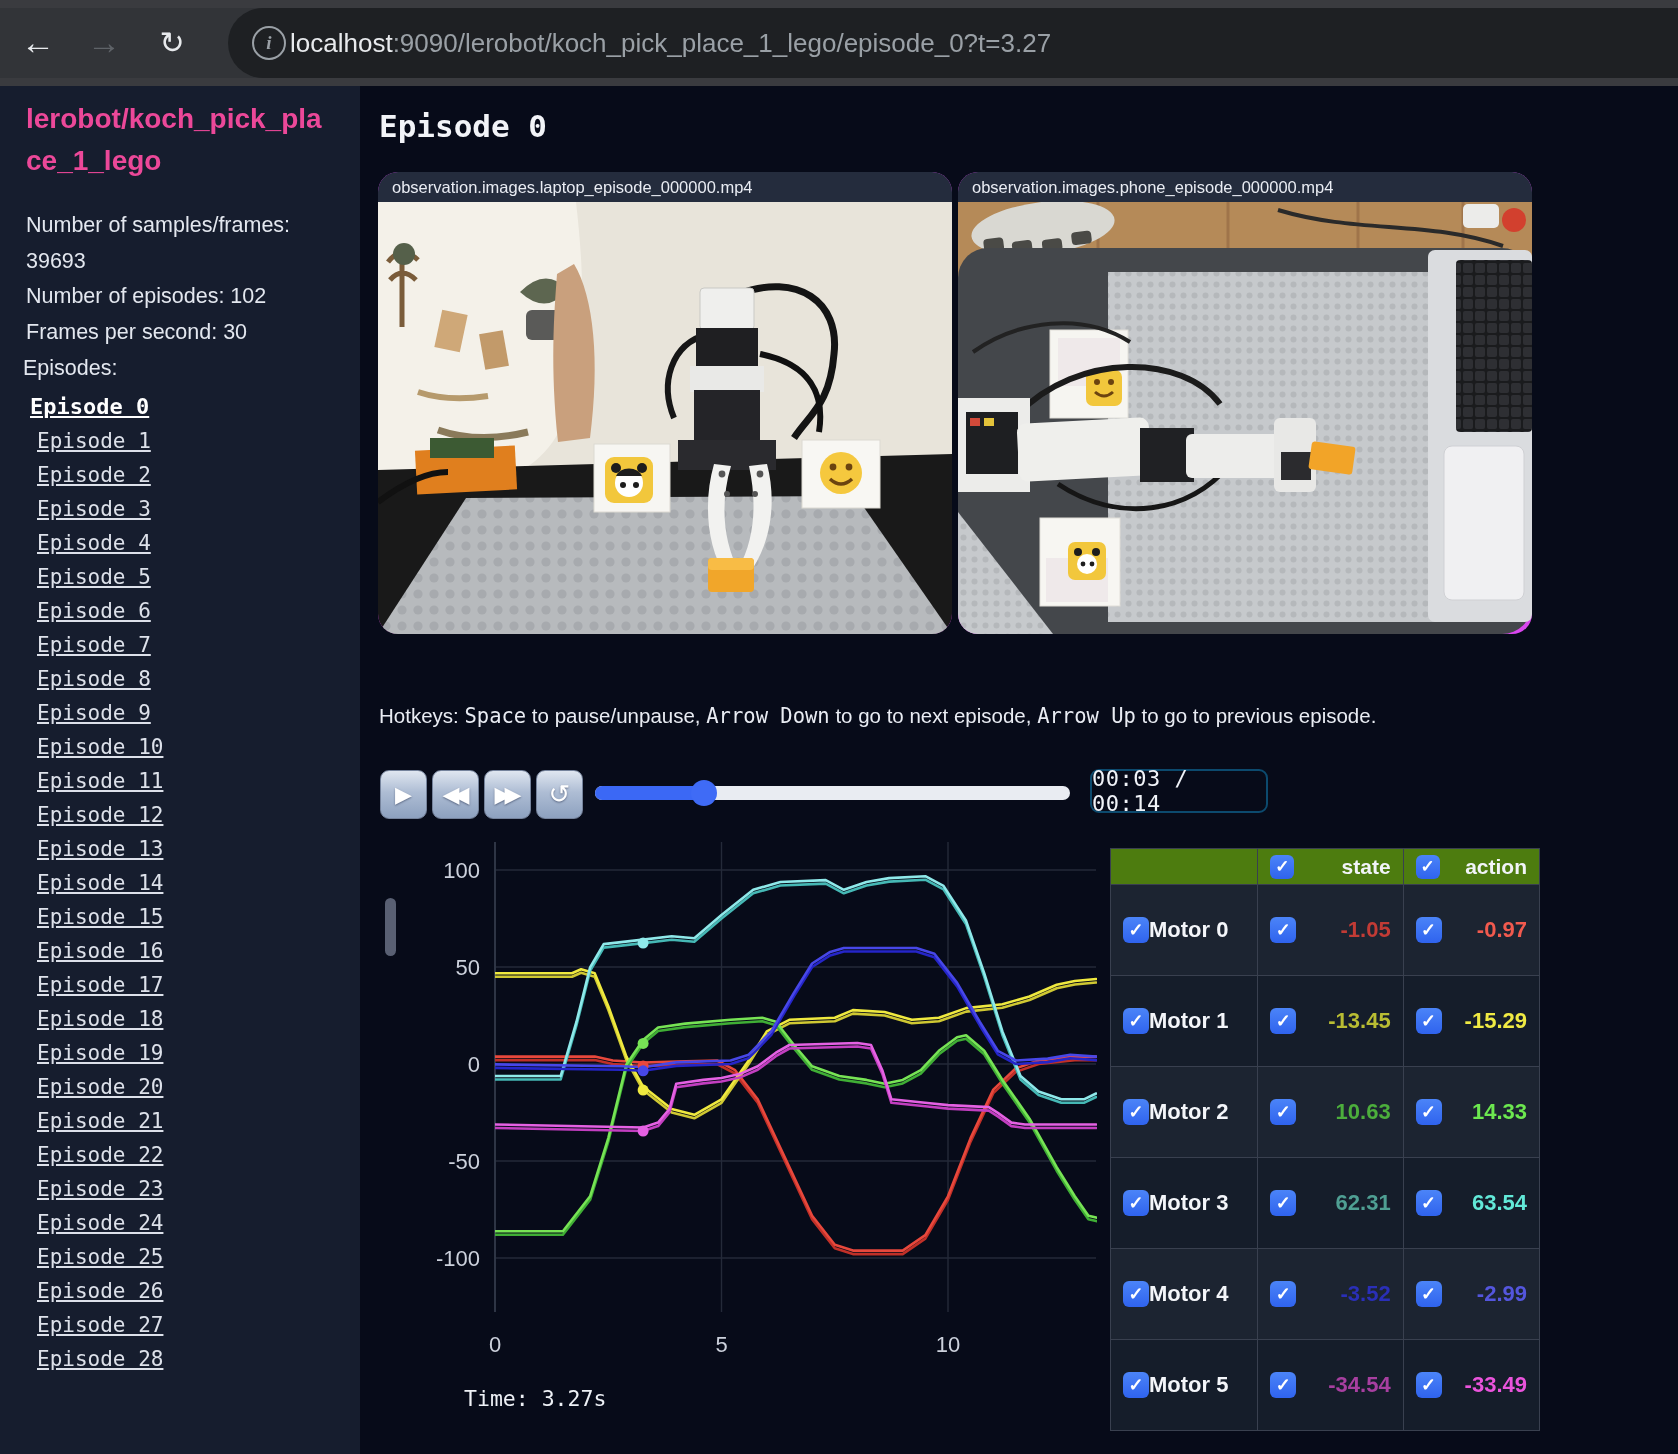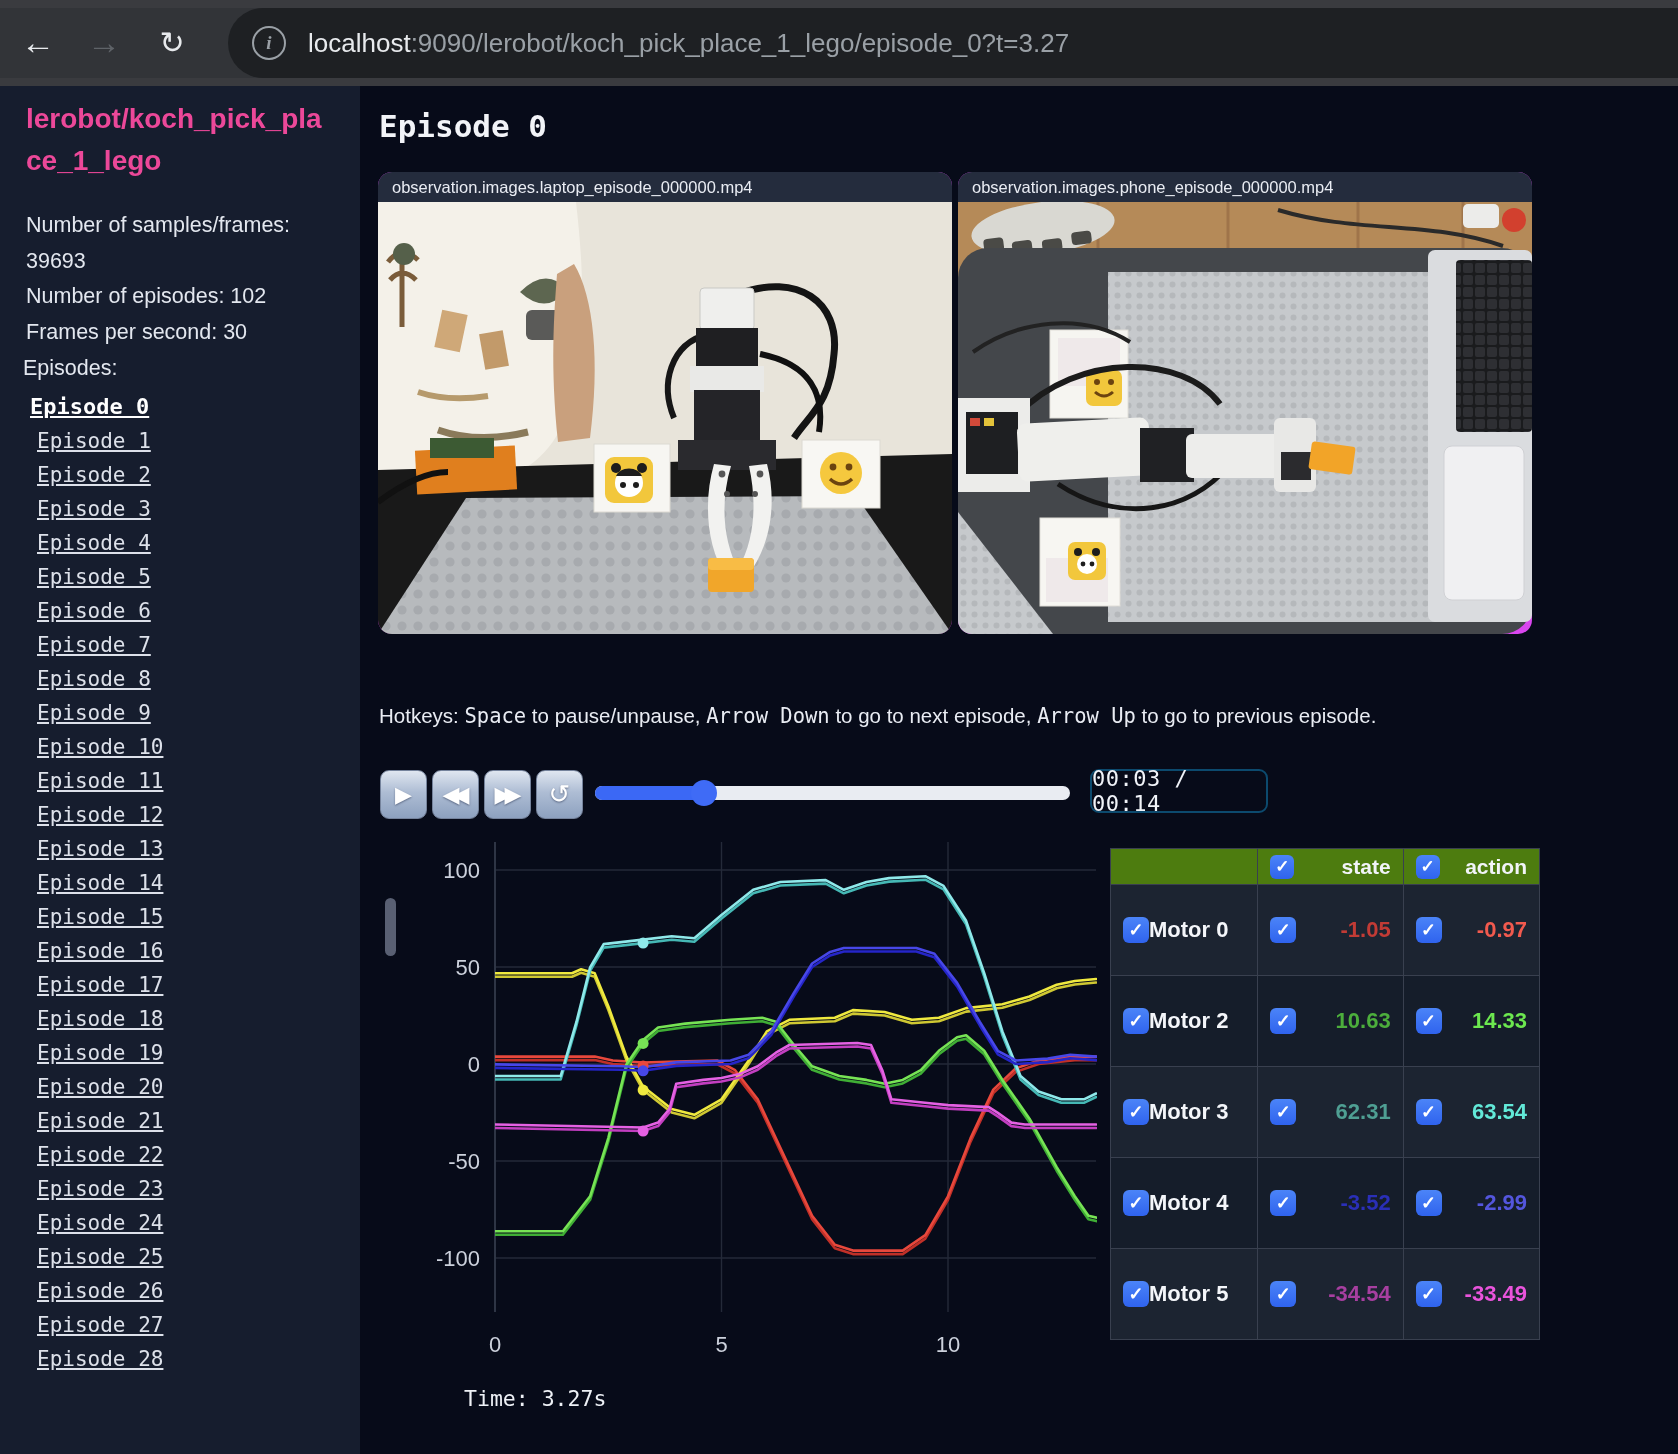--- a/index.html
+++ b/index.html
@@ -6,39 +6,39 @@
   #page{position:relative;width:1678px;height:1454px;overflow:hidden;background:#070b19;font-family:"Liberation Sans",sans-serif;}
   .mono{font-family:"DejaVu Sans Mono",monospace;}
 
   
   #topbar{position:absolute;left:0;top:0;width:1678px;height:86px;background:#323438;}
   #topbar .edge{position:absolute;left:0;width:100%;height:8px;background:#3a3b3f;}
   #topbar .edge.bottom{bottom:0;top:auto;}
   .navbtn{position:absolute;top:18px;width:44px;height:48px;display:flex;align-items:center;justify-content:center;font-size:34px;color:#e8eaed;}
   #omnibox{position:absolute;left:228px;top:8px;right:0;height:70px;background:#1e2023;border-radius:35px 0 0 35px;display:flex;align-items:center;}
   #infoicon{width:30px;height:30px;border:2.5px solid #9aa0a6;border-radius:50%;margin-left:24px;color:#9aa0a6;font-size:19px;display:flex;align-items:center;justify-content:center;font-family:"Liberation Serif",serif;font-style:italic;font-weight:bold;}
-  #urltext{margin-left:22px;font-size:26px;color:#9aa0a6;white-space:nowrap;}
+  #urltext{margin-left:4px;font-size:26px;color:#9aa0a6;white-space:nowrap;}
   #urltext .host{color:#e8eaed;}
 
   
   #sidebar{position:absolute;left:0;top:86px;width:360px;height:1368px;background:#161d2e;color:#e3e7ef;}
   #ds-title{margin:12px 0 0 26px;width:304px;font-size:28px;font-weight:bold;color:#ec4899;word-break:break-all;line-height:1.5;}
   #stats{margin:26px 0 0 26px;width:290px;font-size:21.5px;line-height:1.66;color:#e3e7ef;}
   #episodes-label{margin:0 0 0 23px;font-size:21.5px;line-height:1.66;color:#e3e7ef;}
   #episode-list{margin:4px 0 0 0;padding:0;list-style:none;}
   #episode-list li{line-height:33px;}
   #episode-list a{font-family:"DejaVu Sans Mono",monospace;font-size:21px;color:#dde1ea;text-decoration:underline;margin-left:37px;}
   #episode-list li.current a{font-weight:bold;color:#ffffff;margin-left:30px;font-size:22px;}
 
   
   #main{position:absolute;left:360px;top:86px;width:1318px;height:1368px;background:#070b19;color:#e9ecf3;}
   #scrollthumb{position:absolute;left:25px;top:812px;width:11px;height:58px;border-radius:6px;background:#596073;}
   #ep-heading{position:absolute;left:19px;top:22px;font-size:31px;font-weight:bold;color:#f2f4f8;}
 
-  .vpanel{position:absolute;top:86px;width:574px;height:462px;border-radius:14px;overflow:hidden;background:#d946ef;}
+  .vpanel{position:absolute;top:86px;width:574px;height:462px;border-radius:20px;overflow:hidden;background:#d946ef;}
   #vpanel-left{left:18px;}
   #vpanel-right{left:598px;}
   .vhead{height:30px;background:#242c3d;color:#e9ecf3;font-size:16.5px;display:flex;align-items:center;padding-left:14px;}
   .vbody{position:relative;width:574px;height:432px;}
   .vbody svg{display:block;}
 
   #hotkeys{position:absolute;left:19px;top:618px;font-size:20.5px;color:#e9ecf3;}
   #hotkeys .key{font-family:"DejaVu Sans Mono",monospace;font-size:20.5px;}
 
   .pbtn{position:absolute;top:684px;width:45px;height:47px;border-radius:9px;border:1px solid #75839c;background:linear-gradient(180deg,#dfe6f0 0%,#aebdd4 45%,#8da1bf 100%);color:#ffffff;display:flex;align-items:center;justify-content:center;font-size:22px;text-shadow:0 1px 2px rgba(30,40,70,.55);}
@@ -373,20 +373,34 @@
               <span class="mval sv" style="color: rgb(194, 59, 53);">-1.05</span>
             </div>
             <div class="tcell c3">
               <span class="cb"></span>
               <span class="mval av" style="color: rgb(242, 90, 78);">-0.97</span>
             </div>
           </div>
           <div class="trow mrow">
             <div class="tcell c1">
               <span class="cb"></span>
+              <span class="mname">Motor 1</span>
+            </div>
+            <div class="tcell c2">
+              <span class="cb"></span>
+              <span class="mval sv" style="color: rgb(185, 189, 51);">-13.45</span>
+            </div>
+            <div class="tcell c3">
+              <span class="cb"></span>
+              <span class="mval av" style="color: rgb(240, 234, 67);">-15.29</span>
+            </div>
+          </div>
+          <div class="trow mrow">
+            <div class="tcell c1">
+              <span class="cb"></span>
               <span class="mname">Motor 2</span>
             </div>
             <div class="tcell c2">
               <span class="cb"></span>
               <span class="mval sv" style="color: rgb(76, 174, 60);">10.63</span>
             </div>
             <div class="tcell c3">
               <span class="cb"></span>
               <span class="mval av" style="color: rgb(108, 232, 79);">14.33</span>
             </div>

